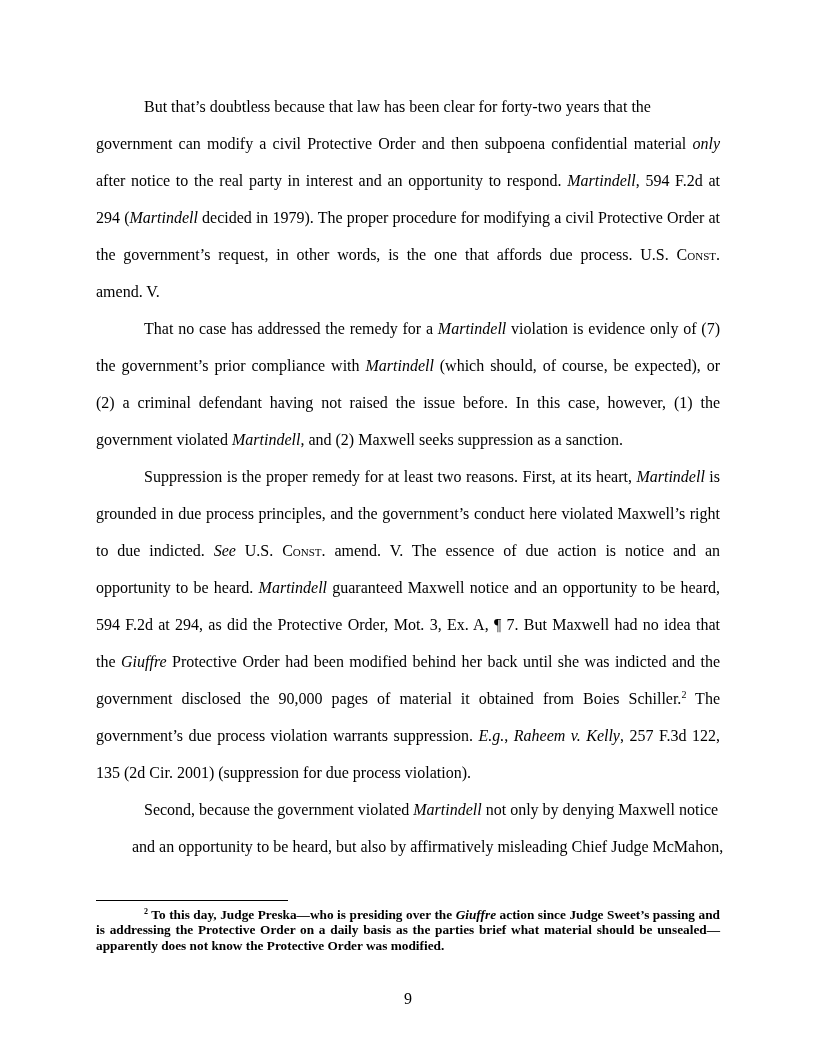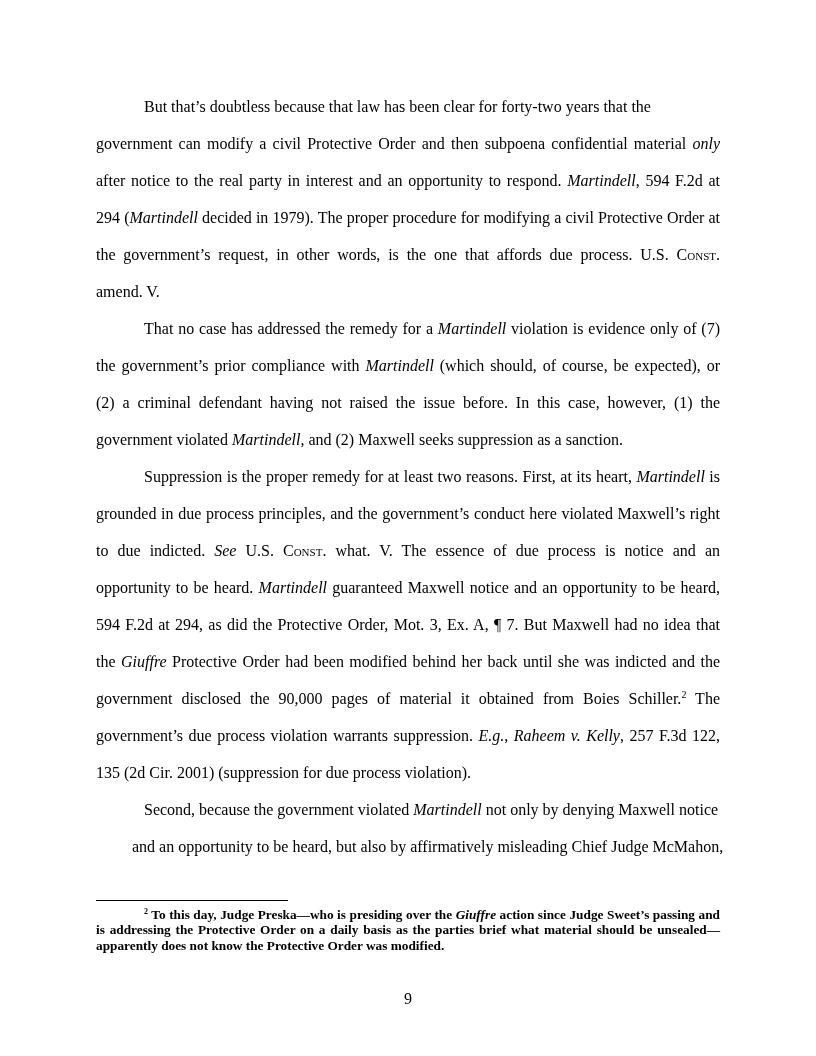--- a/index.html
+++ b/index.html
@@ -28,21 +28,21 @@
       <div class="line just" style="top: 171px;"><span>after notice to the real party in interest and an opportunity to respond. </span><i>Martindell</i><span>, 594 F.2d at</span></div>
       <div class="line just" style="top: 208px;"><span>294 (</span><i>Martindell</i><span> decided in 1979). The proper procedure for modifying a civil Protective Order at</span></div>
       <div class="line just" style="top: 245px;"><span>the government’s request, in other words, is the one that affords due process. U.S. </span><span class="sc">Const</span><span>.</span></div>
       <div class="line" style="top: 282px;"><span>amend. V.</span></div>
       <div class="line indent just" style="width: 576px; top: 319px;"><span>That no case has addressed the remedy for a </span><i>Martindell</i><span> violation is evidence only of (7)</span></div>
       <div class="line just" style="top: 356px;"><span>the government’s prior compliance with </span><i>Martindell</i><span> (which should, of course, be expected), or</span></div>
       <div class="line just" style="top: 393px;"><span>(2) a criminal defendant having not raised the issue before. In this case, however, (1) the</span></div>
       <div class="line" style="top: 430px;"><span>government violated </span><i>Martindell</i><span>, and (2) Maxwell seeks suppression as a sanction.</span></div>
       <div class="line indent just" style="width: 576px; top: 467px;"><span>Suppression is the proper remedy for at least two reasons. First, at its heart, </span><i>Martindell</i><span> is</span></div>
       <div class="line just" style="top: 504px;"><span>grounded in due process principles, and the government’s conduct here violated Maxwell’s right</span></div>
-      <div class="line just" style="top: 541px;"><span>to due indicted. </span><i>See</i><span> U.S. </span><span class="sc">Const</span><span>. what. V. The essence of due process is notice and an</span></div>
+      <div class="line just" style="top: 541px;"><span>to due indicted. </span><i>See</i><span> U.S. </span><span class="sc">Const</span><span>. amend. V. The essence of due action is notice and an</span></div>
       <div class="line just" style="top: 578px;"><span>opportunity to be heard. </span><i>Martindell</i><span> guaranteed Maxwell notice and an opportunity to be heard,</span></div>
       <div class="line just" style="top: 615px;"><span>594 F.2d at 294, as did the Protective Order, Mot. 3, Ex. A, ¶ 7. But Maxwell had no idea that</span></div>
       <div class="line just" style="top: 652px;"><span>the </span><i>Giuffre</i><span> Protective Order had been modified behind her back until she was indicted and the</span></div>
       <div class="line just" style="top: 689px;"><span>government disclosed the 90,000 pages of material it obtained from Boies Schiller.</span><sup>2</sup><span> The</span></div>
       <div class="line just" style="top: 726px;"><span>government’s due process violation warrants suppression. </span><i>E.g.</i><span>, </span><i>Raheem v. Kelly</i><span>, 257 F.3d 122,</span></div>
       <div class="line" style="top: 763px;"><span>135 (2d Cir. 2001) (suppression for due process violation).</span></div>
       <div class="line indent" style="width: 576px; top: 800px;"><span>Second, because the government violated </span><i>Martindell</i><span> not only by denying Maxwell notice</span></div>
       <div class="line" style="top: 837px; margin-left: 36px;"><span>and an opportunity to be heard, but also by affirmatively misleading Chief Judge McMahon,</span></div>
     </div>
   <div class="rule"></div>

